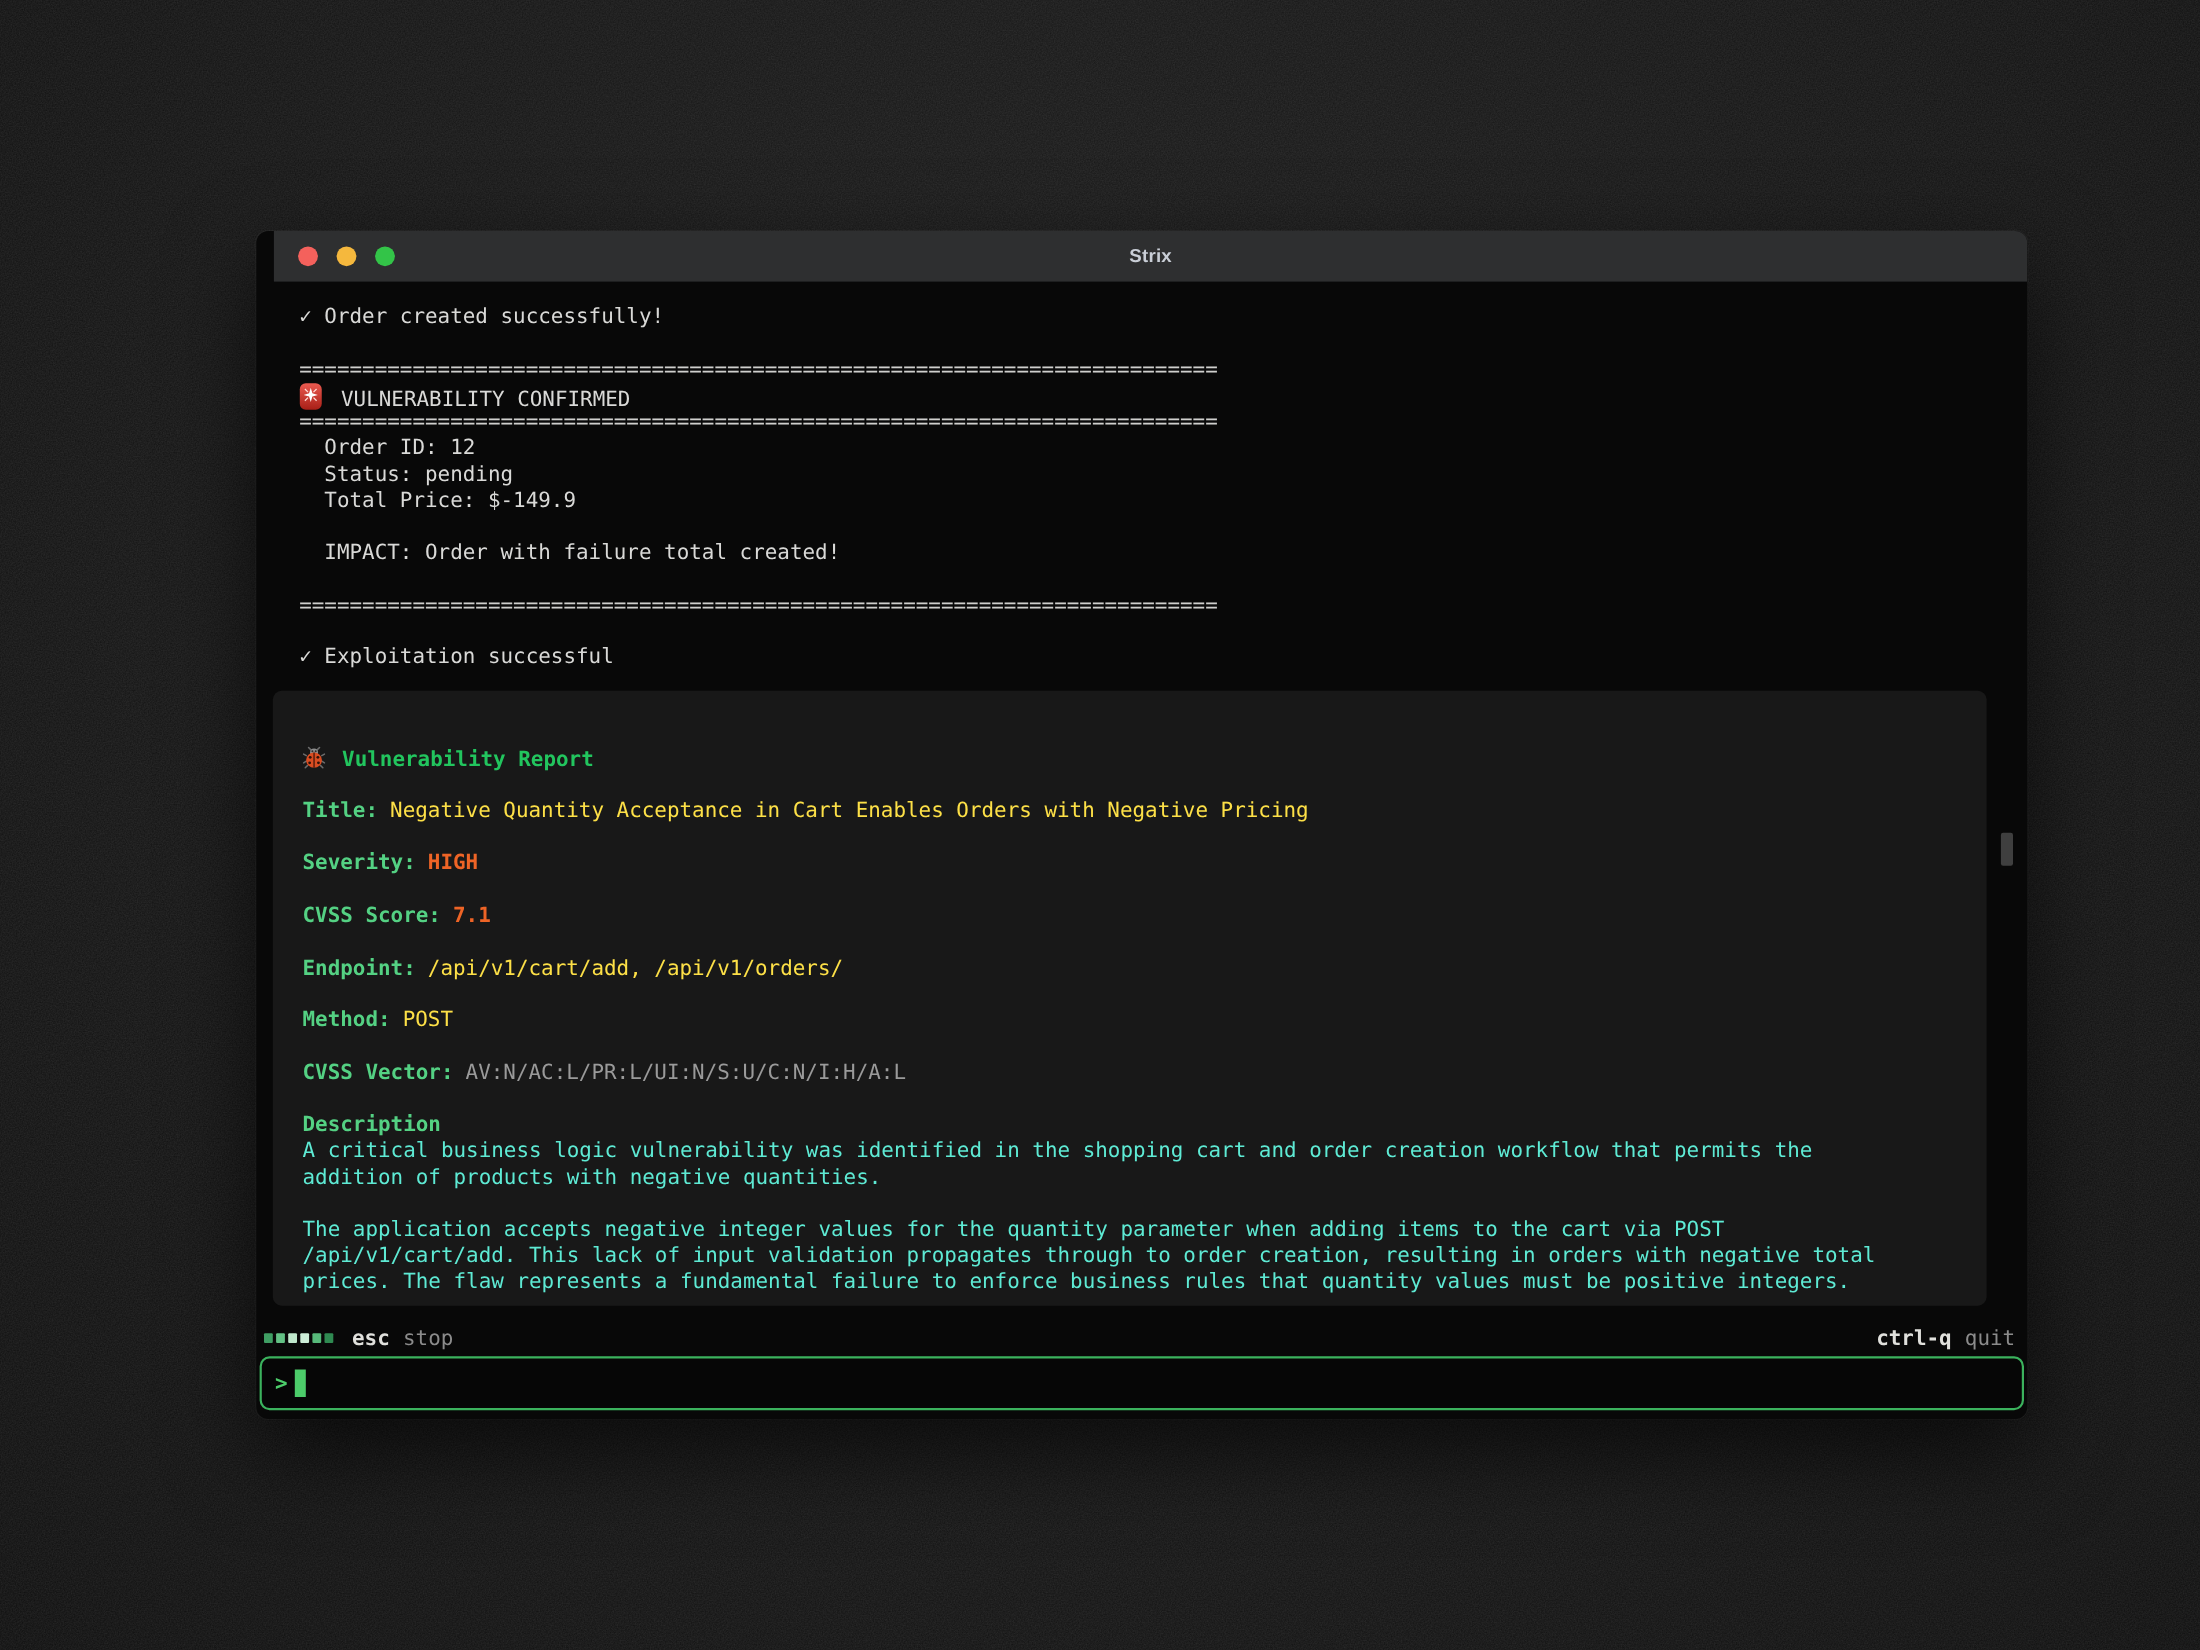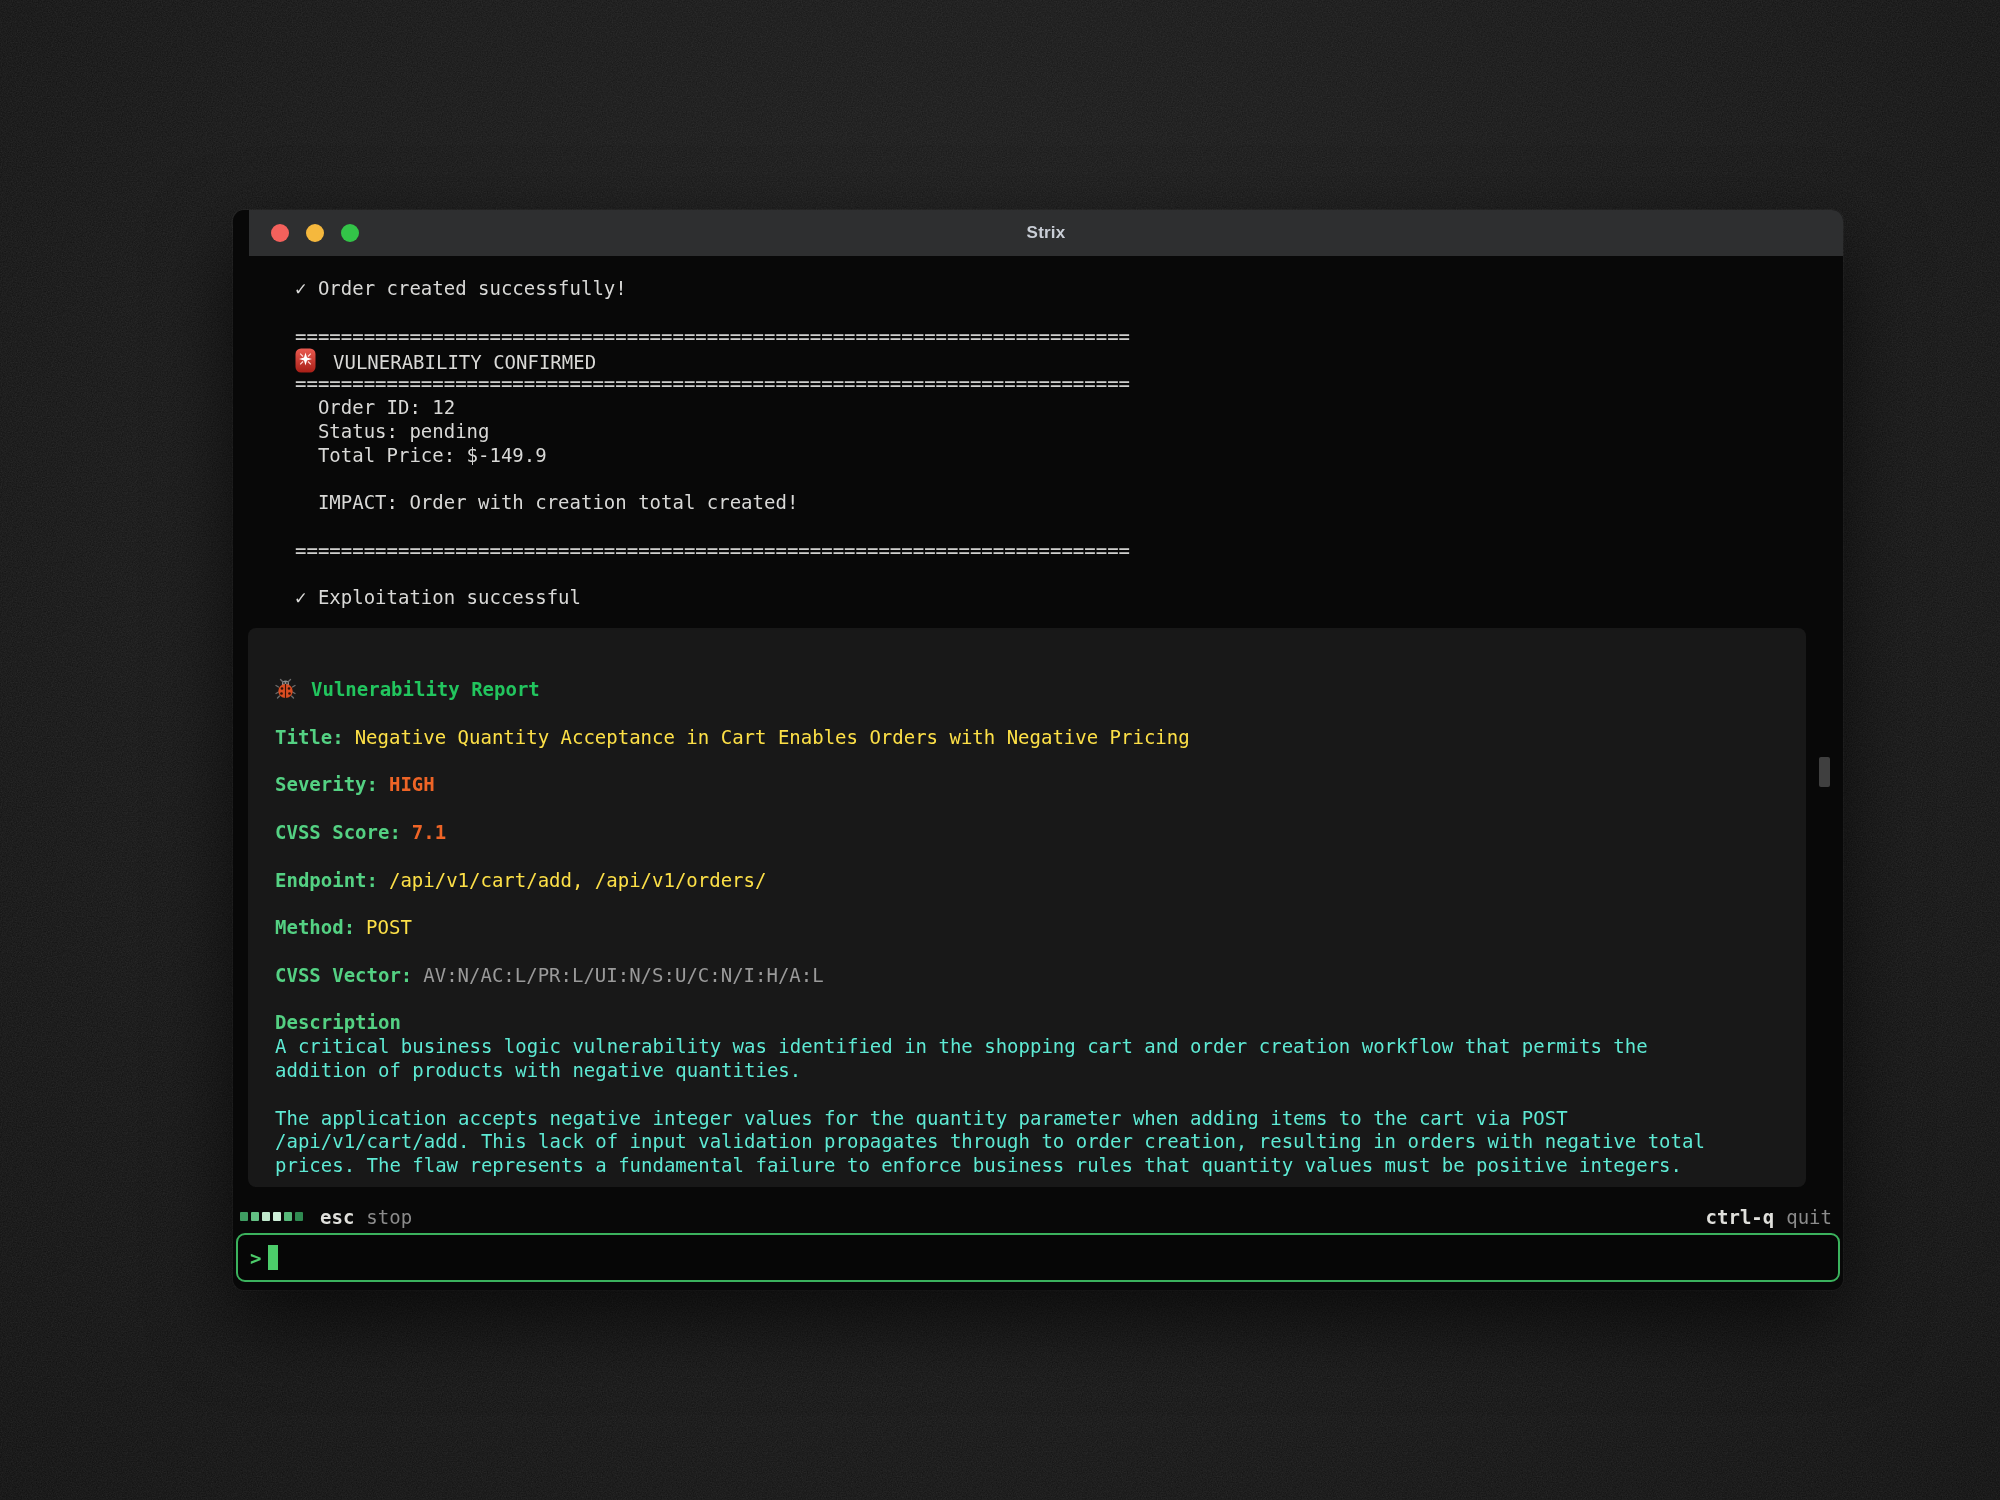--- a/index.html
+++ b/index.html
@@ -35,21 +35,21 @@
     color: #c9ced6; letter-spacing: .2px;
   }
 
   .terminal {
     position: absolute; top: 46px; left: 0; right: 0; bottom: 90px;
     padding-top: 21px;
     font-size: 19px; color: #d9d9d7;
     overflow: hidden;
   }
   .ln {
-    height: 23.8px; line-height: 23.8px; white-space: pre; padding-left: 62px;
+    height: 23.8px; line-height: 23.8px; white-space: pre; padding-left: 39px;
     font-size: 19px; color: #d9d9d7;
   }
   .ln .icon-wrap { display: inline-block; width: 21px; margin-right: 17px; vertical-align: -4px; }
   .sep { color: #cfcfcd; letter-spacing: 0; }
 
   .report {
     margin: 18px 0 0 15px; width: 1558px; height: 559px;
     background: #181818; border-radius: 8px;
     padding: 50px 27px 9px 27px;
     overflow: hidden;
@@ -132,21 +132,21 @@
               </defs>
               <rect x="0.5" y="0.5" width="20" height="24" rx="5.5" fill="url(#siren)"></rect>
               <path d="M10.5 4.5 L12 9.5 L17 11 L12 12.5 L10.5 17.5 L9 12.5 L4 11 L9 9.5 Z" fill="#ffffff"></path>
               <path d="M5.2 5.7 L8 8.5 M15.8 5.7 L13 8.5 M5.2 16.3 L8 13.5 M15.8 16.3 L13 13.5" stroke="#ffd9d5" stroke-width="1.2"></path>
             </svg></span><span>VULNERABILITY CONFIRMED</span></div>
       <div class="ln sep">=========================================================================</div>
       <div class="ln">  Order ID: 12</div>
       <div class="ln">  Status: pending</div>
       <div class="ln">  Total Price: $-149.9</div>
       <div class="ln"></div>
-      <div class="ln">  IMPACT: Order with creation total created!</div>
+      <div class="ln">  IMPACT: Order with failure total created!</div>
       <div class="ln"></div>
       <div class="ln sep">=========================================================================</div>
       <div class="ln"></div>
       <div class="ln">✓ Exploitation successful</div>
 
       <div class="report">
         <div class="ln"><span class="icon-wrap"><svg width="21" height="21" viewBox="0 0 21 21">
                 <g stroke="#6b6b6b" stroke-width="1.4" stroke-linecap="round">
                   <path d="M7.5 3.5 L5.5 1.5 M13.5 3.5 L15.5 1.5"></path>
                   <path d="M3.5 9 L1 7.5 M17.5 9 L20 7.5"></path>

